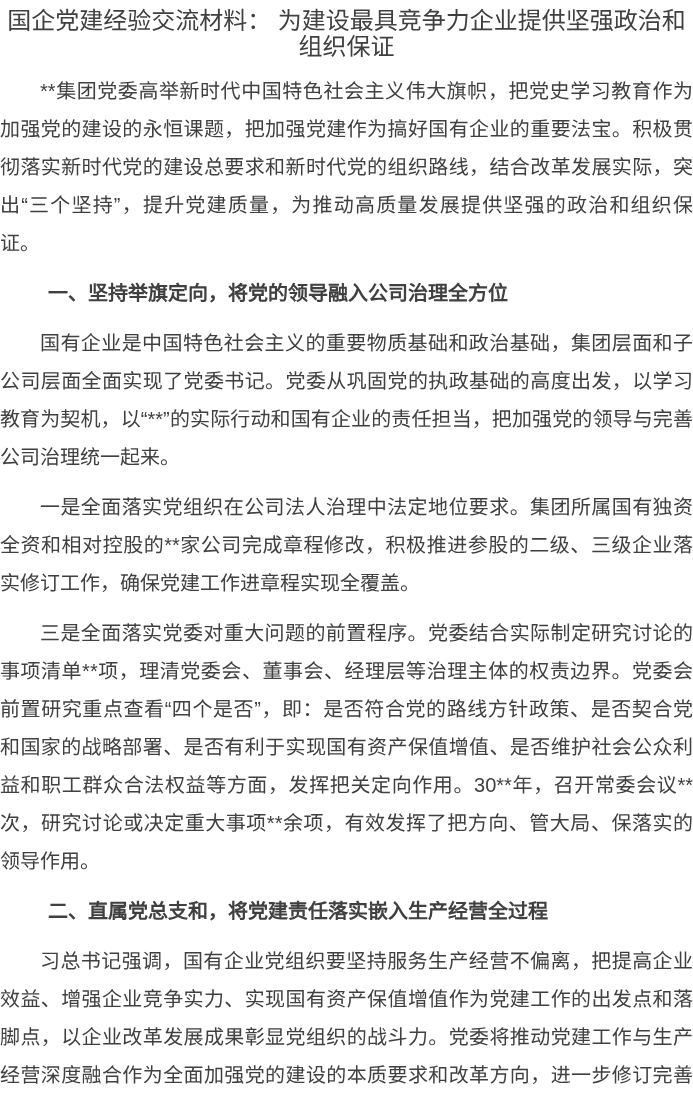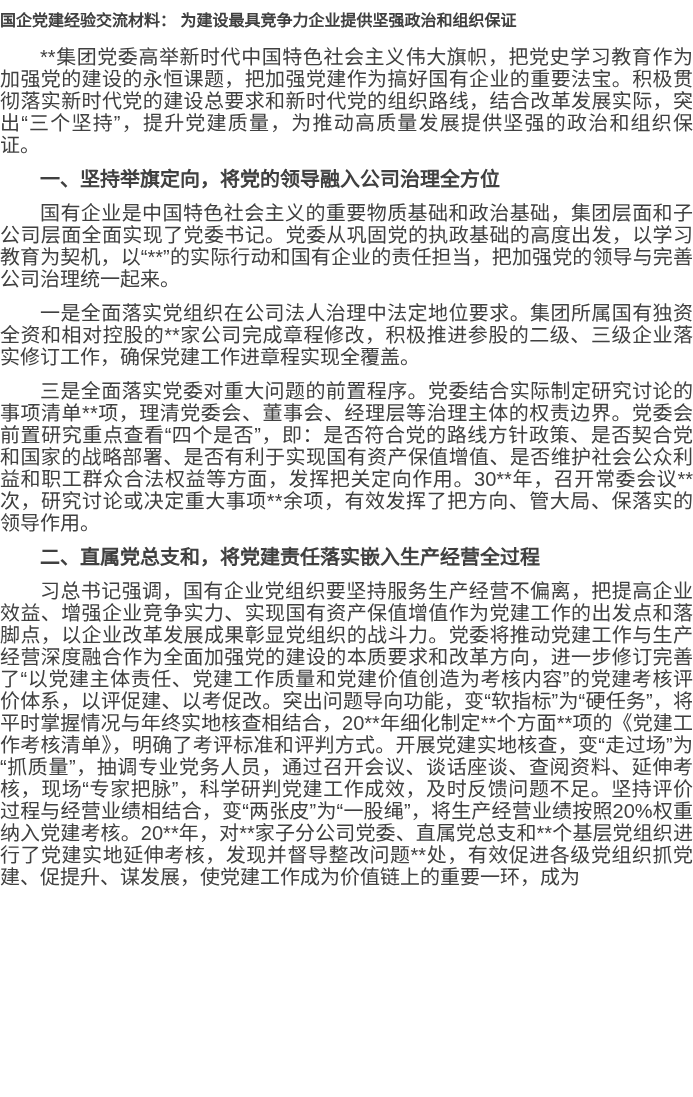--- a/index.html
+++ b/index.html
@@ -12,36 +12,38 @@
     height: 1097px;
     overflow: hidden;
     font-family: "Liberation Sans", "DejaVu Sans", sans-serif;
   }
   .doc {
     width: 693px;
     padding-top: 8px;
     box-sizing: border-box;
   }
   .doc-title {
-    font-size: 16px;
+    font-size: 24px;
     line-height: 26px;
-    font-weight: bold;
+    font-weight: normal;
+    text-align: center;
     margin: 0;
   }
   .block {
     font-size: 20px;
-    line-height: 22px;
+    line-height: 38px;
     margin: 12px 0 0 0;
     text-indent: 2em;
     text-align: justify;
     word-break: break-all;
   }
   .block.heading {
     font-weight: bold;
     text-align: left;
+    padding-left: 8px;
   }
 </style>
 </head>
 <body style="color: rgb(64, 64, 64); background: rgb(255, 255, 255);">
 
 <div class="doc">
   <h1 class="doc-title">国企党建经验交流材料： 为建设最具竞争力企业提供坚强政治和组织保证</h1>
   <div id="doc-body">
       <p class="block">**集团党委高举新时代中国特色社会主义伟大旗帜，把党史学习教育作为加强党的建设的永恒课题，把加强党建作为搞好国有企业的重要法宝。积极贯彻落实新时代党的建设总要求和新时代党的组织路线，结合改革发展实际，突出“三个坚持”，提升党建质量，为推动高质量发展提供坚强的政治和组织保证。</p>
       <p class="block heading">一、坚持举旗定向，将党的领导融入公司治理全方位</p>

